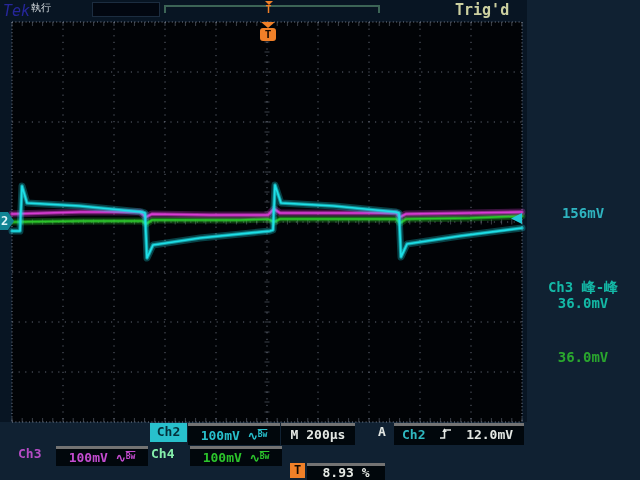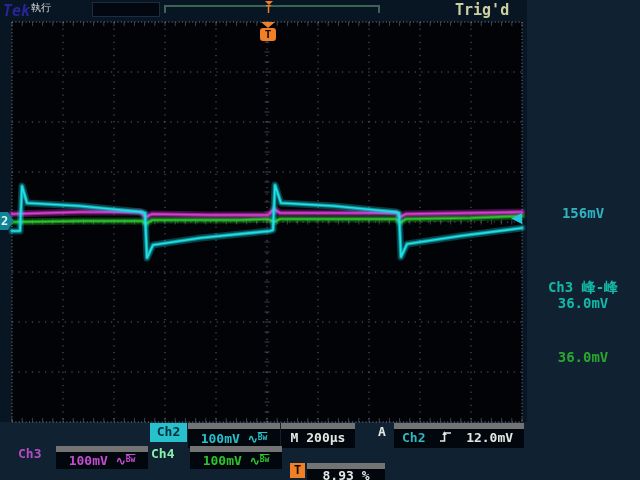--- a/index.html
+++ b/index.html
@@ -4,21 +4,21 @@
 <style>
   html,body{margin:0;padding:0;}
   body{
     width:640px;height:480px;position:relative;overflow:hidden;
     background:#102132;
     font-family:"DejaVu Sans Mono","Liberation Mono",monospace;
     -webkit-font-smoothing:none;
   }
   .panel-dark{position:absolute;left:0;top:0;width:527px;height:422px;background:#081523;}
   
-  .tek-logo{position:absolute;left:3px;top:2px;font-size:15px;font-weight:bold;font-style:italic;color:#26269a;}
+  .tek-logo{position:absolute;left:3px;top:2px;font-size:15px;font-weight:normal;font-style:italic;color:#26269a;}
   .run-status{position:absolute;left:31px;top:1px;font-size:10px;color:#d4dade;text-align:right;}
   .bar-recess{position:absolute;left:92px;top:2px;width:66px;height:13px;background:#020710;border:1px solid #1c2d40;}
   .acq-bracket{position:absolute;left:164px;top:5px;width:212px;height:6px;
     border-top:2px solid #3c6456;border-left:2px solid #3c6456;border-right:2px solid #3c6456;}
   .trigd{position:absolute;left:455px;top:1px;font-size:15px;font-weight:bold;color:#ccd0a0;}
   
   .trig-bar-marker{position:absolute;left:262px;top:1px;width:13px;height:15px;}
   .trig-bar-marker .tri{margin:0 auto;width:0;height:0;border-left:4px solid transparent;border-right:4px solid transparent;border-top:4px solid #f08028;}
   .trig-bar-marker .tee{text-align:center;font-size:10px;line-height:9px;font-weight:bold;color:#f08028;}
   
@@ -33,21 +33,21 @@
   
   .trig-level-arrow{position:absolute;left:511px;top:213px;width:11px;height:11px;background:#22c8d8;
     clip-path:polygon(100% 0,100% 100%,0 50%);}
   
   .meas{position:absolute;left:528px;width:110px;text-align:center;font-size:14px;font-weight:bold;line-height:16px;}
   .meas.m-ch2{top:205px;color:#2fb4c0;}
   .meas.m-ch3{top:279px;color:#14b8a6;}
   .meas.m-ch4{top:349px;color:#2aa62e;}
   
   .ro{position:absolute;font-size:13px;font-weight:bold;line-height:18px;white-space:nowrap;}
-  .blackbox{background:#01070c;border-top:6px solid #737373;}
+  .blackbox{background:#01070c;border-top:3px solid #737373;}
   .ch2-name-box{left:150px;top:423px;width:37px;height:19px;background:#28c0cc;color:#04303a;text-align:center;}
   .ch2-scale-box{left:188px;top:423px;width:92px;height:19px;color:#28c0cc;text-align:center;}
   .m-box{left:281px;top:423px;width:74px;height:19px;color:#e4e8e4;text-align:center;}
   .a-label{left:378px;top:423px;color:#e4e8e4;}
   .trig-ro-box{left:394px;top:423px;width:130px;height:19px;color:#e4e8e4;}
   .trig-ro-box .src{color:#2fb8c0;margin-left:8px;}
   .trig-ro-box .lvl{margin-left:6px;}
   .ch3-label{left:18px;top:445px;color:#b44cc4;}
   .ch3-scale-box{left:56px;top:446px;width:92px;height:17px;color:#c44cd0;text-align:center;line-height:16px;}
   .ch4-label{left:151px;top:445px;color:#86efac;}

